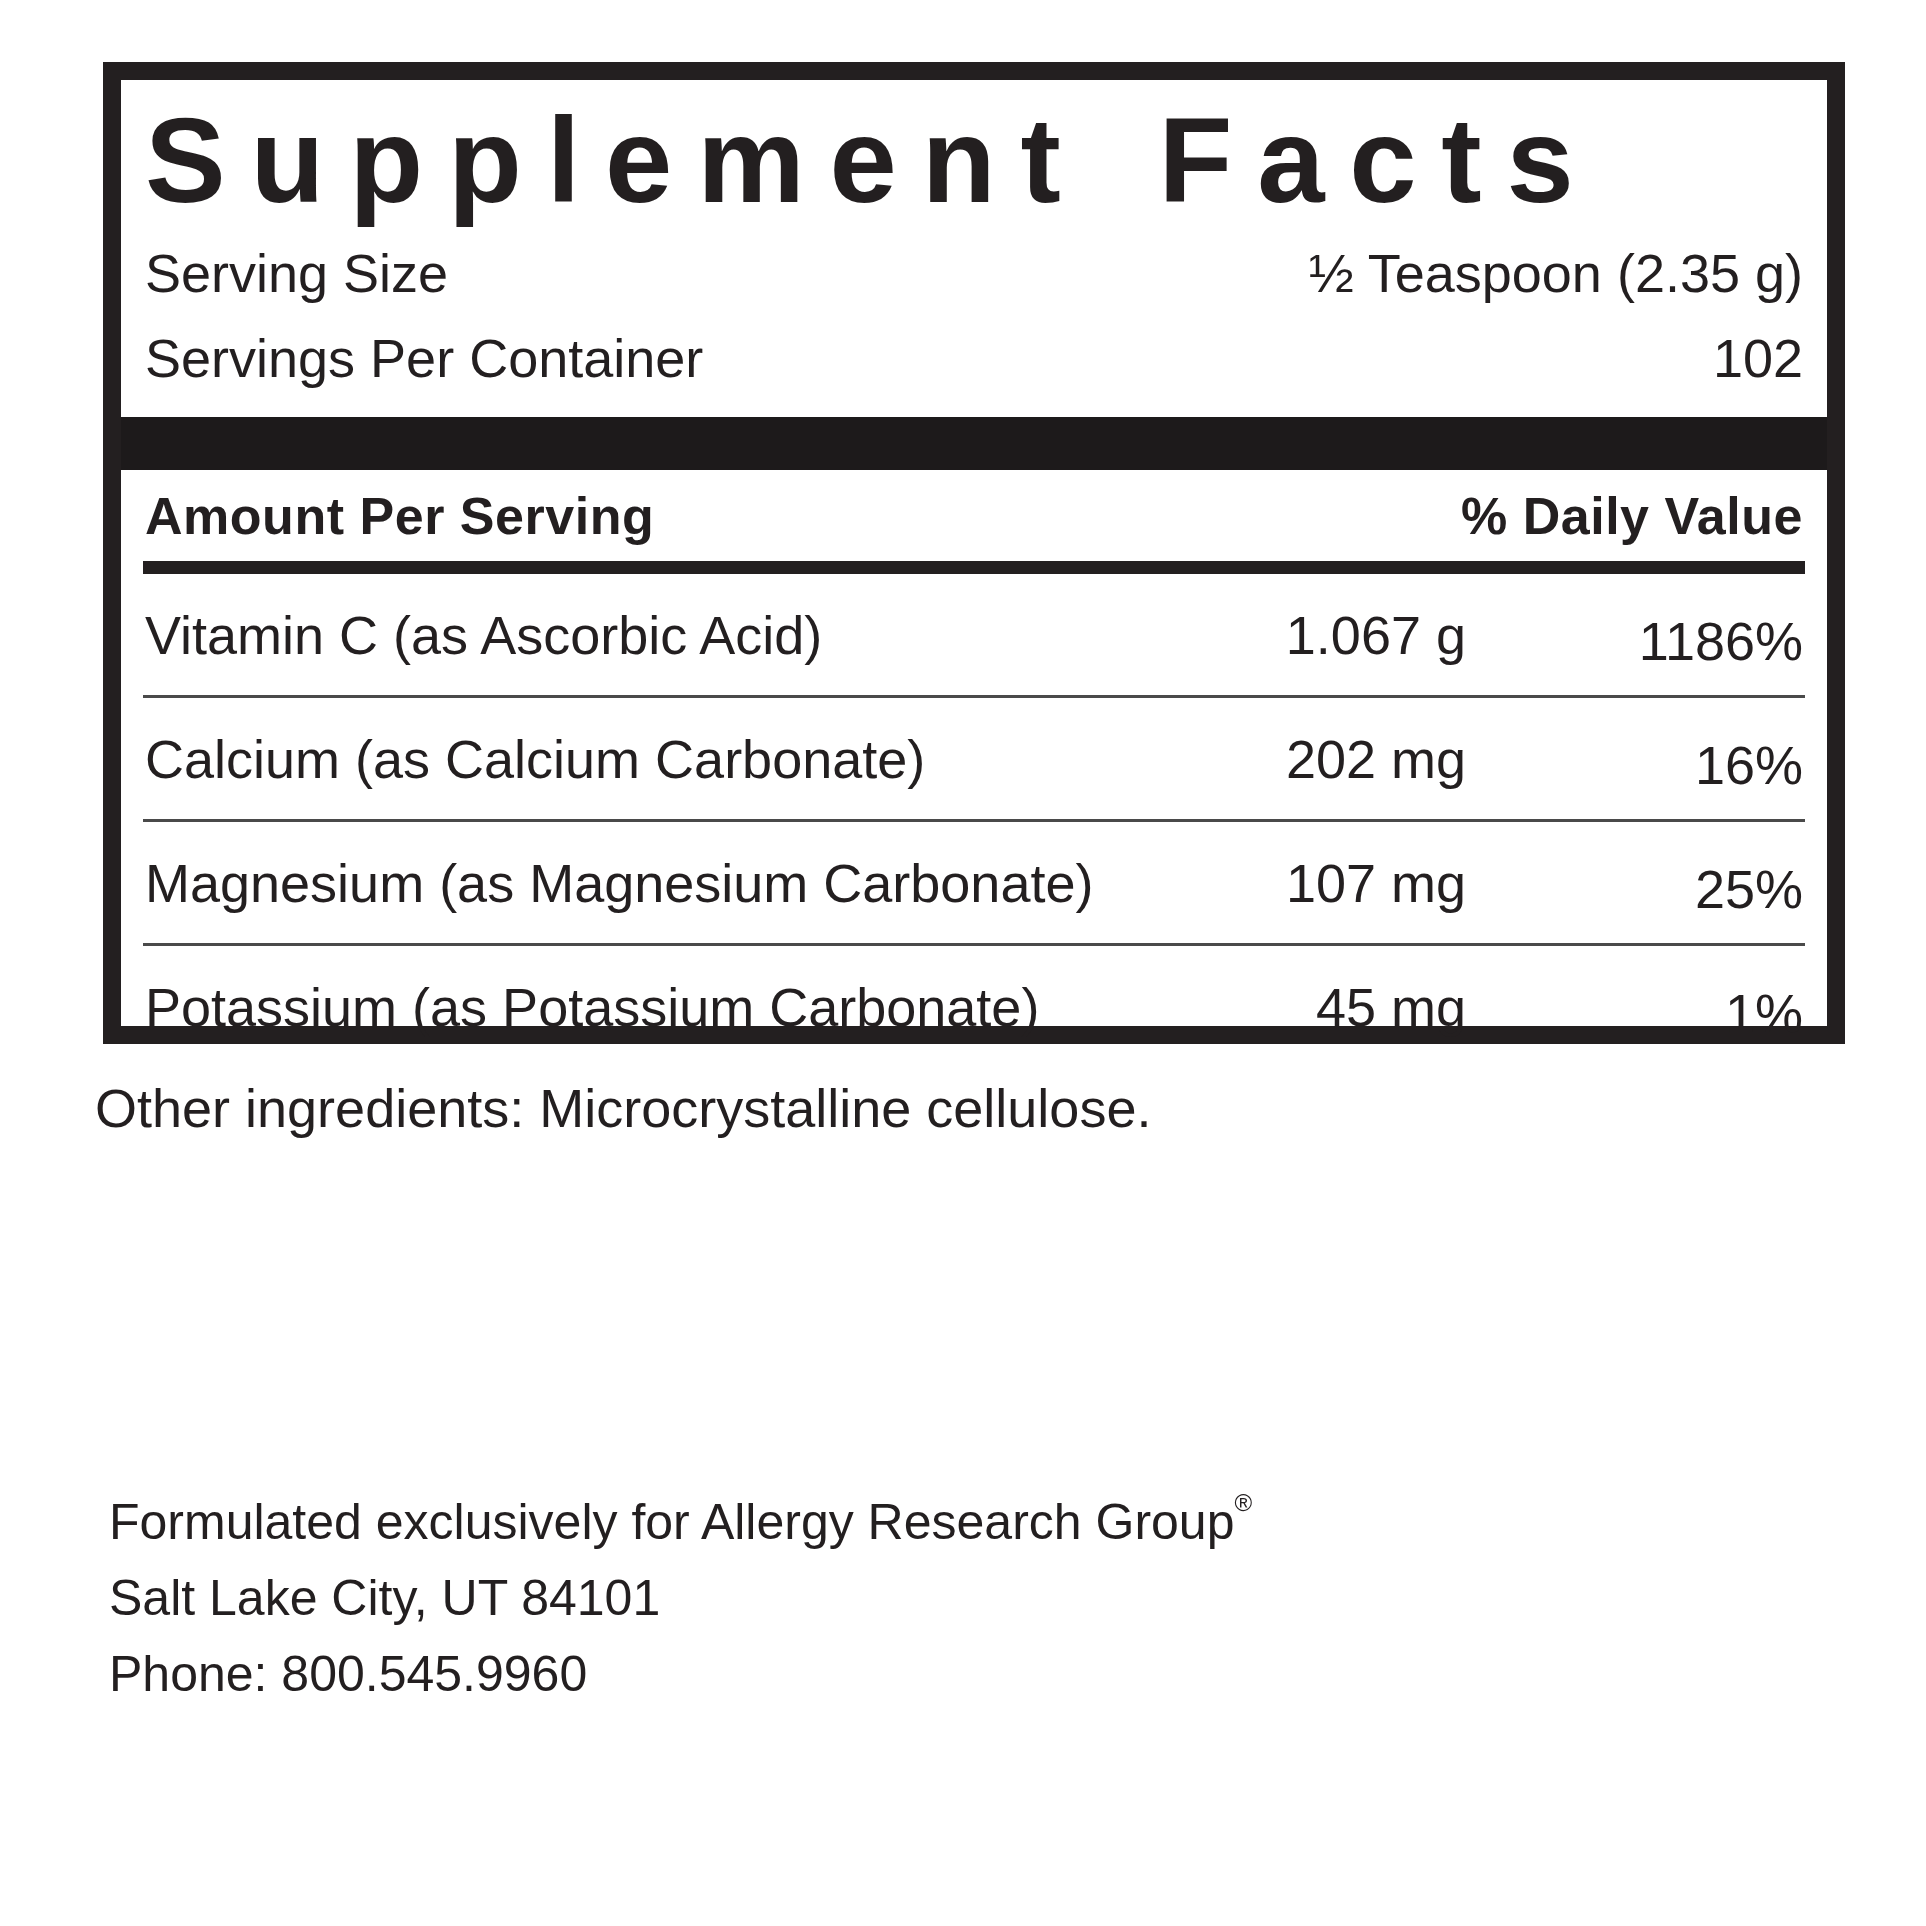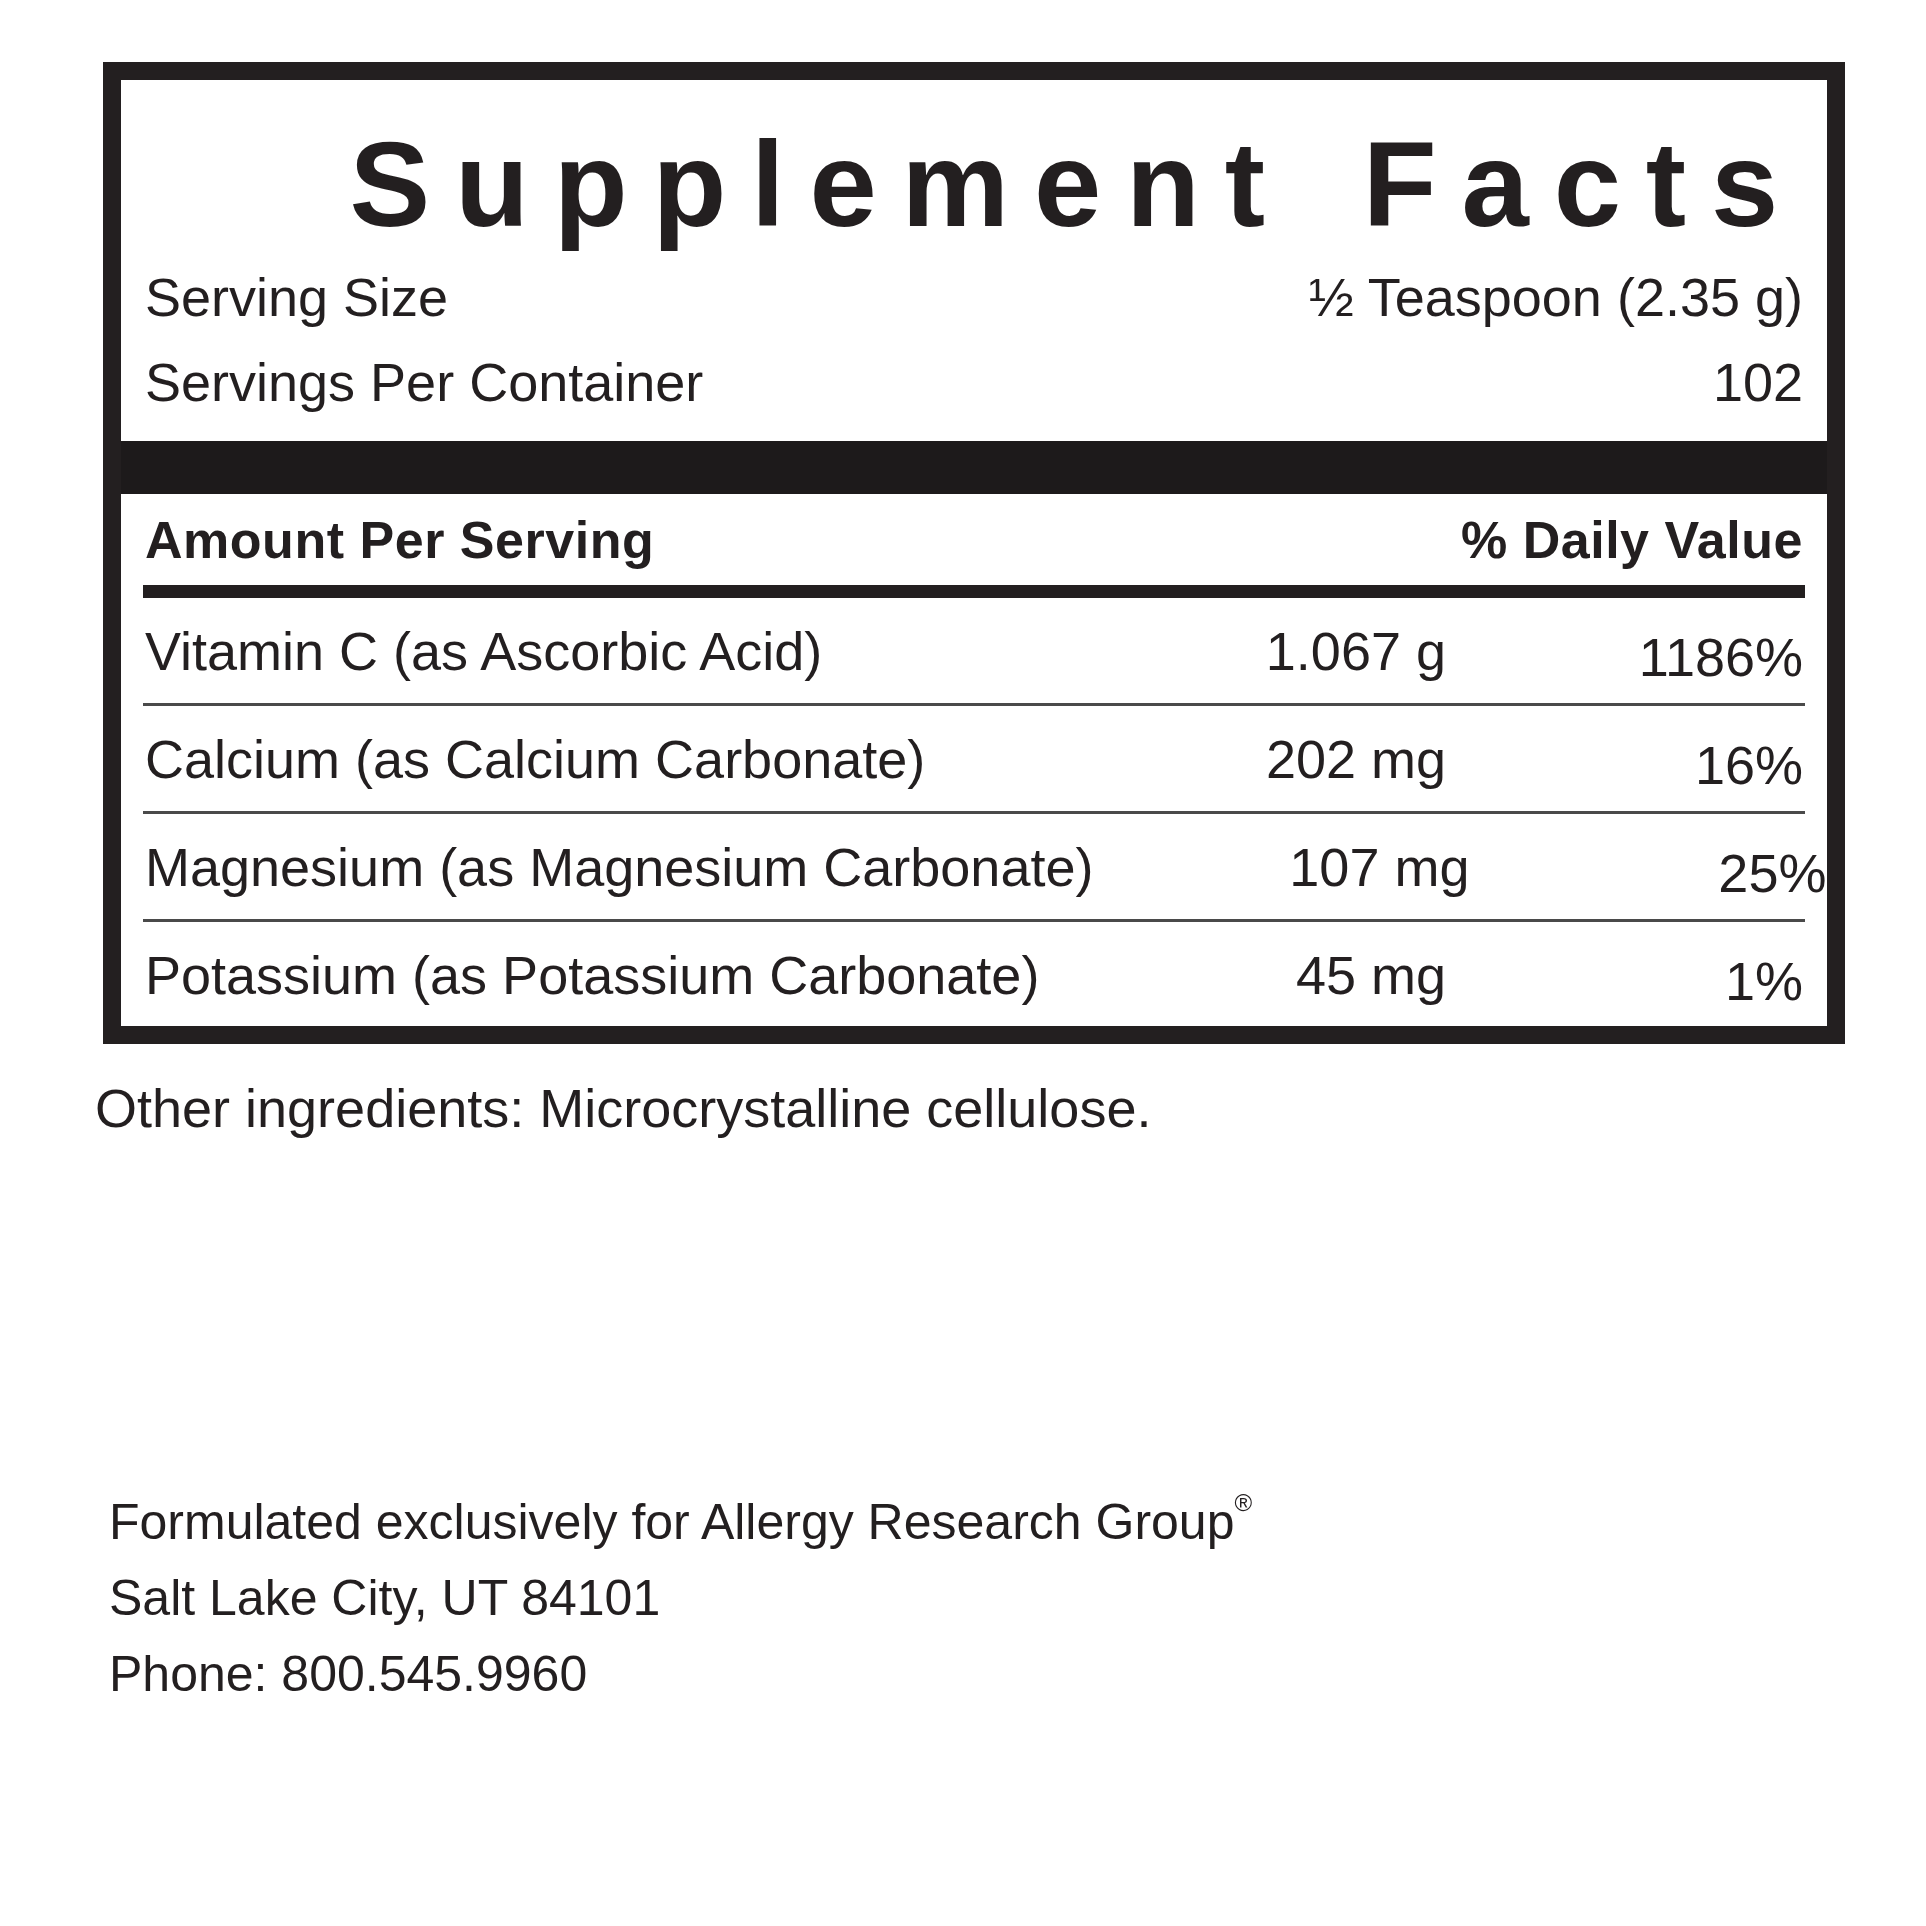--- a/index.html
+++ b/index.html
@@ -25,29 +25,28 @@
     width: 1742px;
     height: 982px;
     box-sizing: border-box;
     border: 18px solid #231f20;
     background: #ffffff;
     padding: 0 22px;
   }
 
   .facts-title {
     margin: 0;
-    padding: 44px 2px 6px 2px;
+    padding: 20px 2px 6px 2px;
     font-size: 121px;
     line-height: 1.0;
     font-weight: 700;
     letter-spacing: 0.205em;
     word-spacing: 0.12em;
     white-space: nowrap;
     color: #231f20;
-    text-align: right;
   }
 
   .serving-block {
     padding: 4px 2px 0 2px;
   }
   .serving-row {
     display: flex;
     justify-content: space-between;
     align-items: baseline;
     font-size: 54px;
@@ -75,22 +74,21 @@
   }
 
   .nutrient-row {
     display: grid;
     grid-template-columns: 1fr 356px 337px;
     align-items: center;
     height: 97px;
     font-size: 54px;
     font-weight: 400;
     border-bottom: 3px solid #4a4a4a;
-    padding: 4px 2px;
-    gap: 20px;
+    padding: 12px 2px;
   }
   .nutrient-row:last-child {
     border-bottom: none;
   }
   .nutrient-name   { text-align: left;  white-space: nowrap; }
   .nutrient-amount { text-align: right; white-space: nowrap; }
   .nutrient-dv     { text-align: right; white-space: nowrap; margin-top: 12px; }
 
   
   .other-ingredients {

